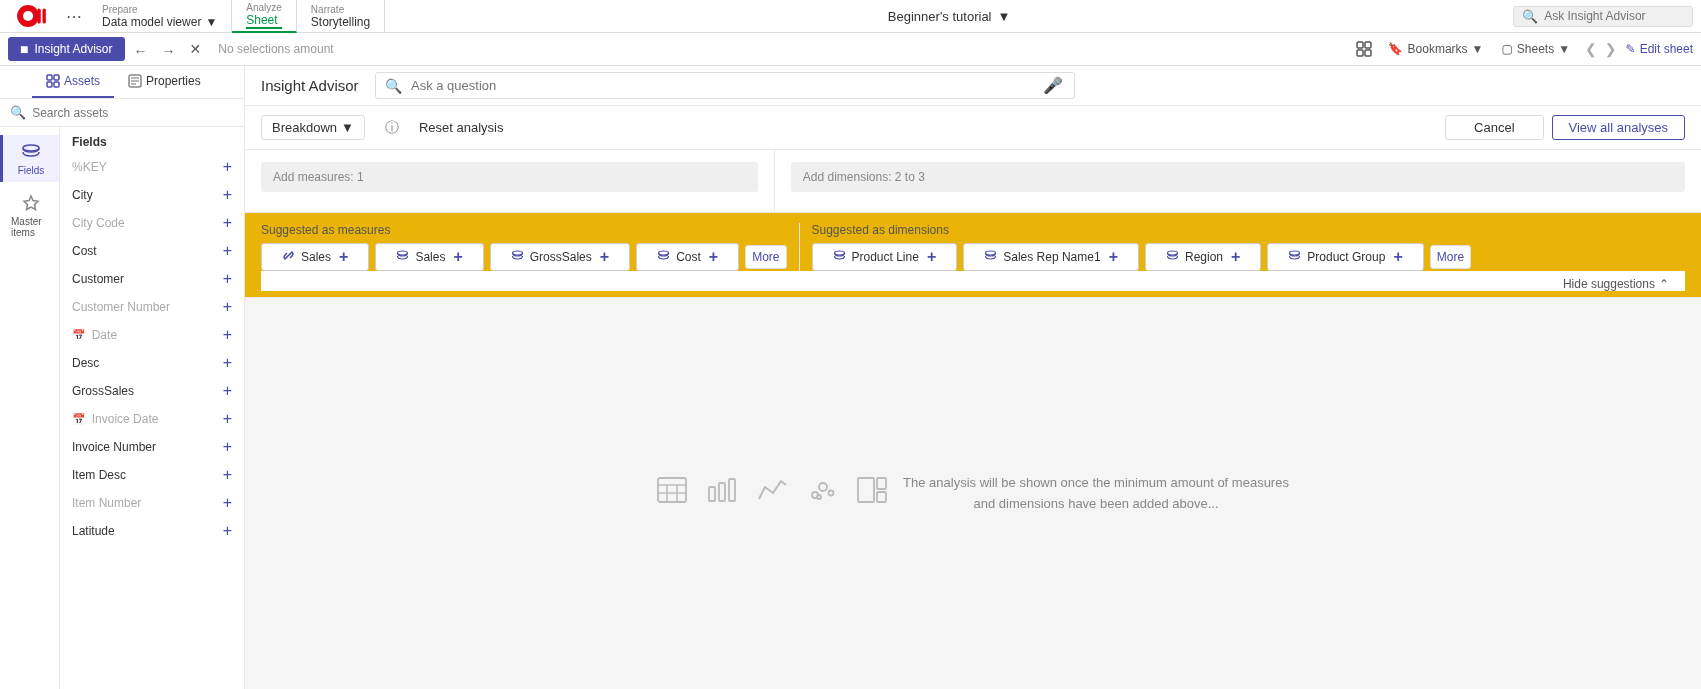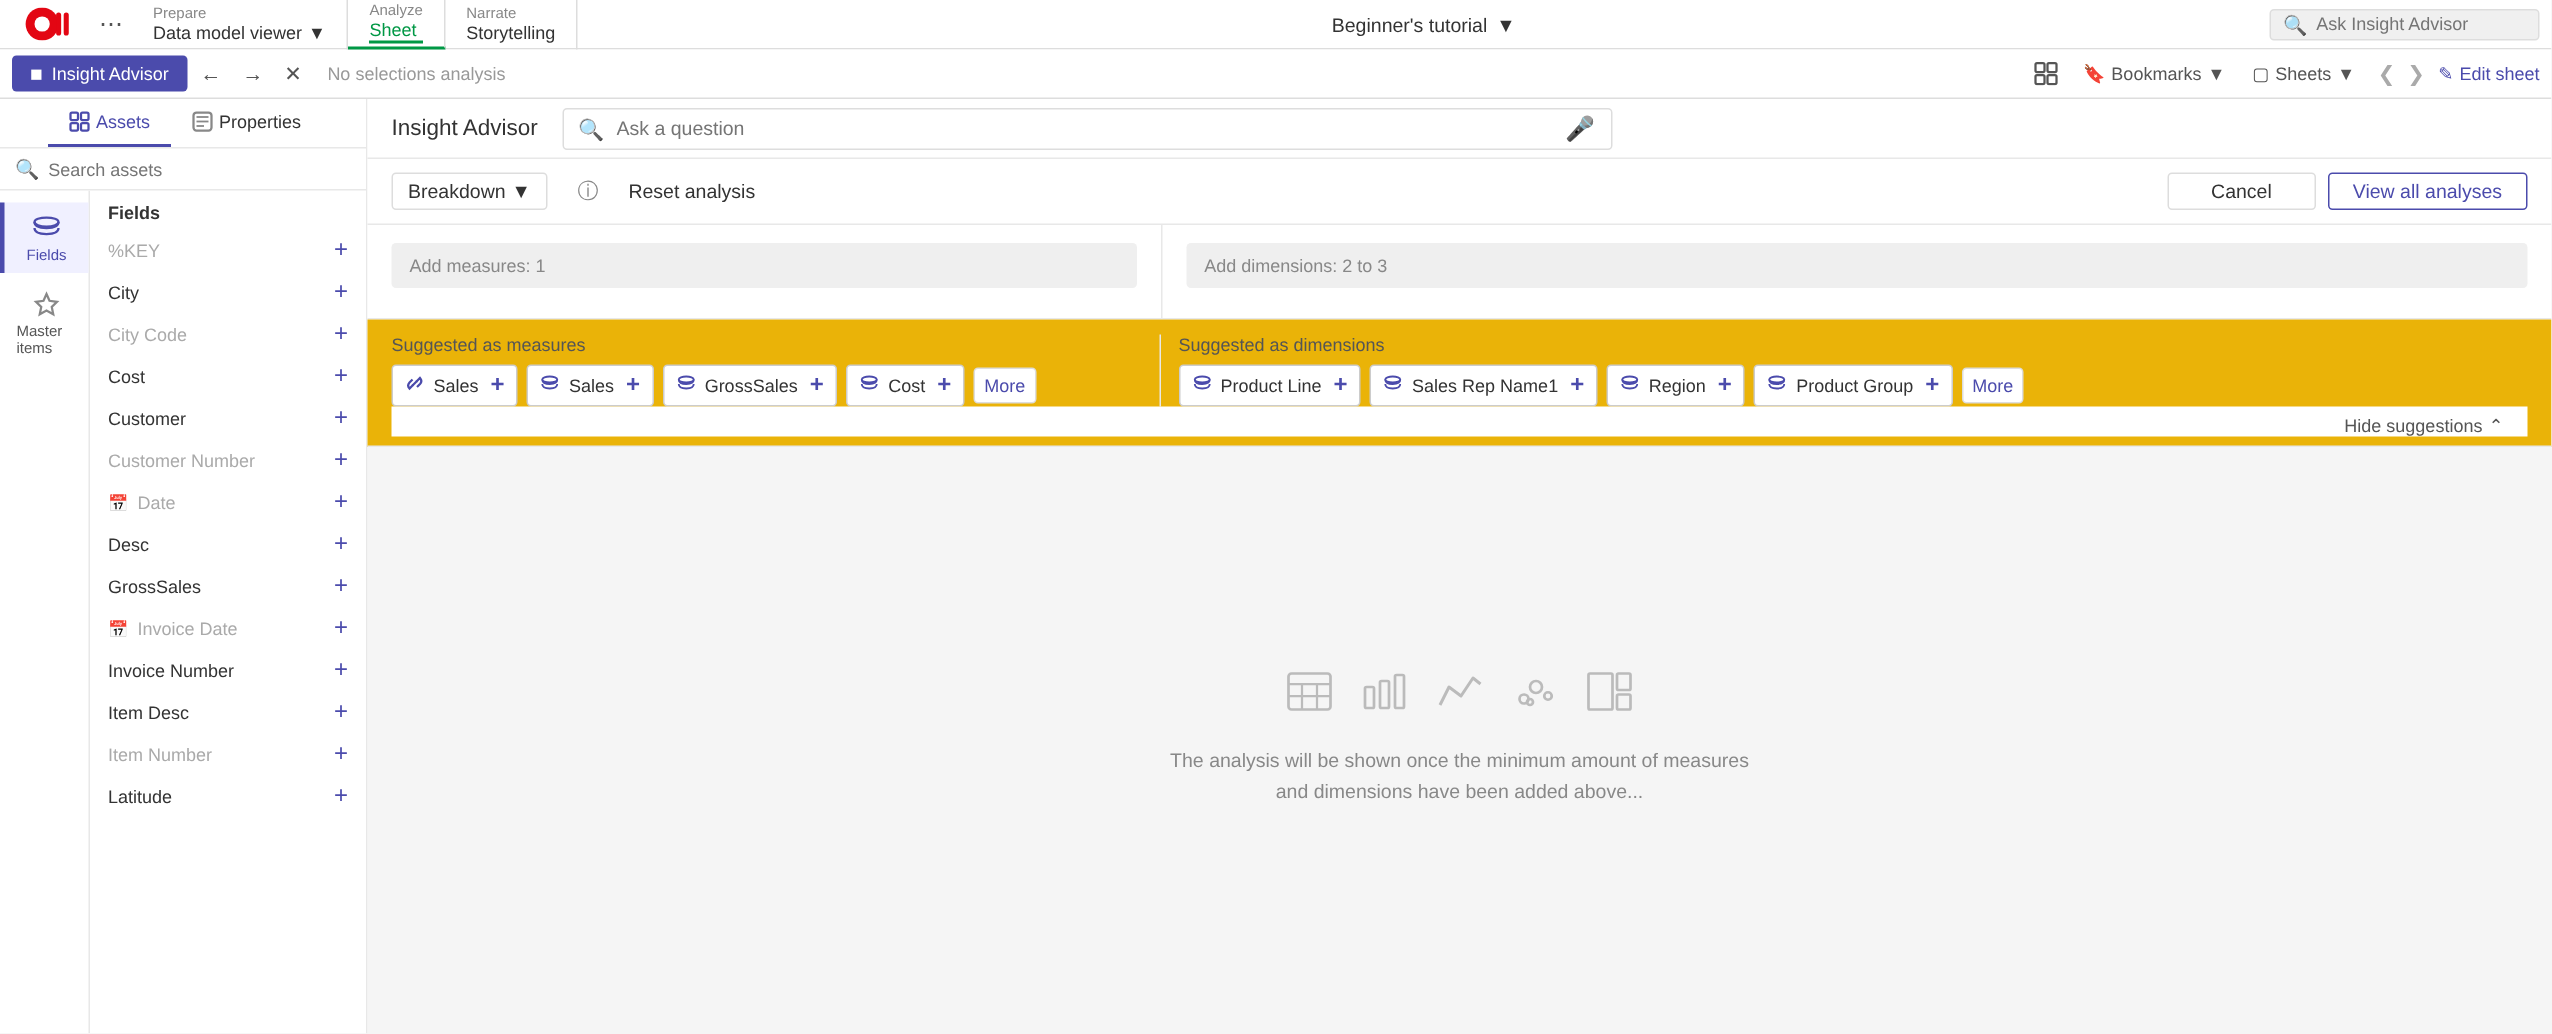--- a/index.html
+++ b/index.html
@@ -290,21 +290,21 @@
       gap: 6px;
       align-items: center;
       flex-wrap: nowrap;
     }
     .chip {
       display: flex;
       align-items: center;
       gap: 6px;
       border: 1px solid #ccc;
       border-radius: 3px;
-      padding: 4px 8px;
+      padding: 4px 20px;
       background: #fff;
       font-size: 12px;
       cursor: pointer;
       white-space: nowrap;
     }
     .chip-icon { color: #4b4bac; font-size: 12px; }
     .chip-add { color: #4b4bac; font-size: 16px; font-weight: bold; margin-left: 2px; }
     .more-link {
       color: #4b4bac;
       font-size: 12px;
@@ -328,21 +328,21 @@
       color: #555;
       display: flex;
       align-items: center;
       gap: 4px;
     }
 
     
     .center-content {
       flex: 1;
       display: flex;
-      flex-direction: column;
+      flex-direction: row;
       align-items: center;
       justify-content: center;
       color: #aaa;
       gap: 16px;
     }
     .center-icons {
       display: flex;
       gap: 20px;
       font-size: 28px;
       color: #aaa;
@@ -421,21 +421,21 @@
 </div>
 
 <div class="toolbar">
   <button class="insight-advisor-btn">
     <span style="font-size:14px;">■</span>
     <span>Insight Advisor</span>
   </button>
   <button class="toolbar-icon-btn">←</button>
   <button class="toolbar-icon-btn">→</button>
   <button class="toolbar-icon-btn">✕</button>
-  <span class="no-selections">No selections analysis</span>
+  <span class="no-selections">No selections amount</span>
 
   <div class="toolbar-right">
     <button class="toolbar-icon-btn">
       <svg width="16" height="16" viewBox="0 0 16 16">
         <rect x="1" y="1" width="6" height="6" rx="1" fill="none" stroke="#555" stroke-width="1.5"></rect>
         <rect x="9" y="1" width="6" height="6" rx="1" fill="none" stroke="#555" stroke-width="1.5"></rect>
         <rect x="1" y="9" width="6" height="6" rx="1" fill="none" stroke="#555" stroke-width="1.5"></rect>
         <rect x="9" y="9" width="6" height="6" rx="1" fill="none" stroke="#555" stroke-width="1.5"></rect>
       </svg>
     </button>

